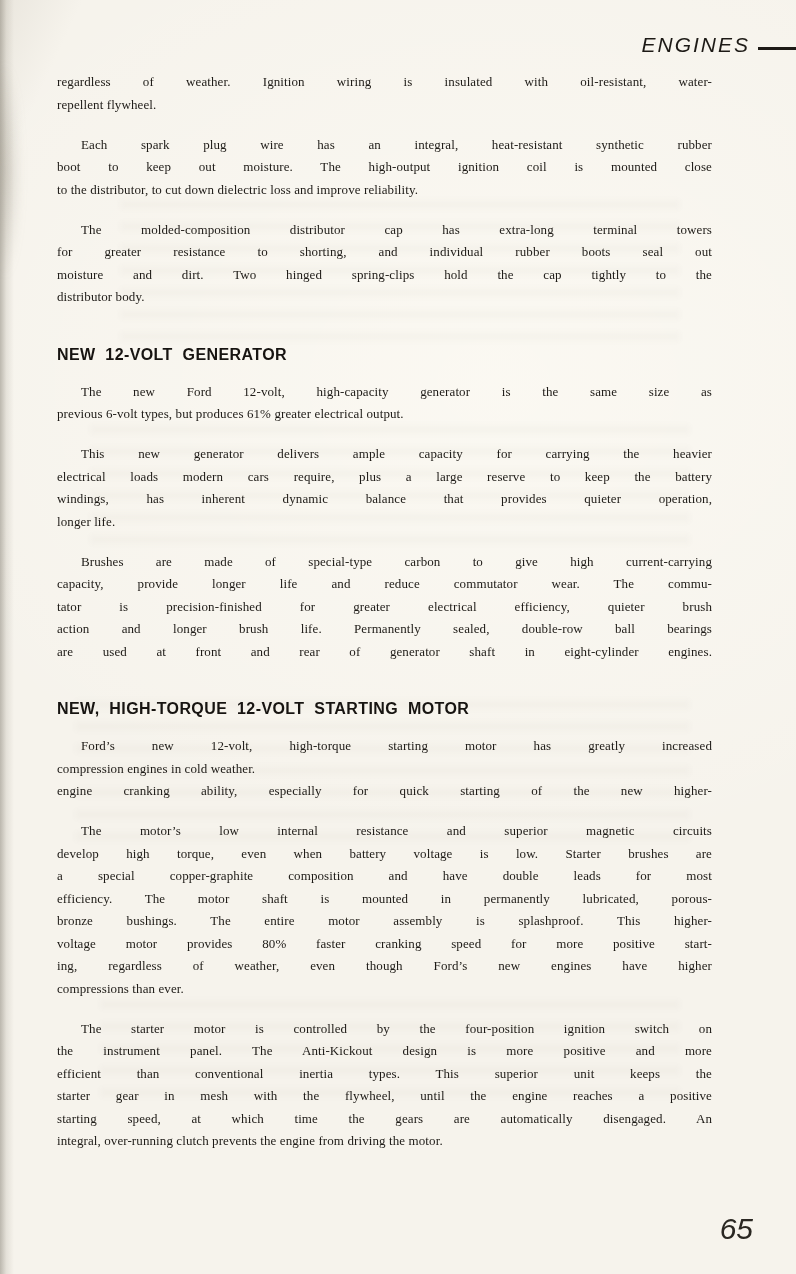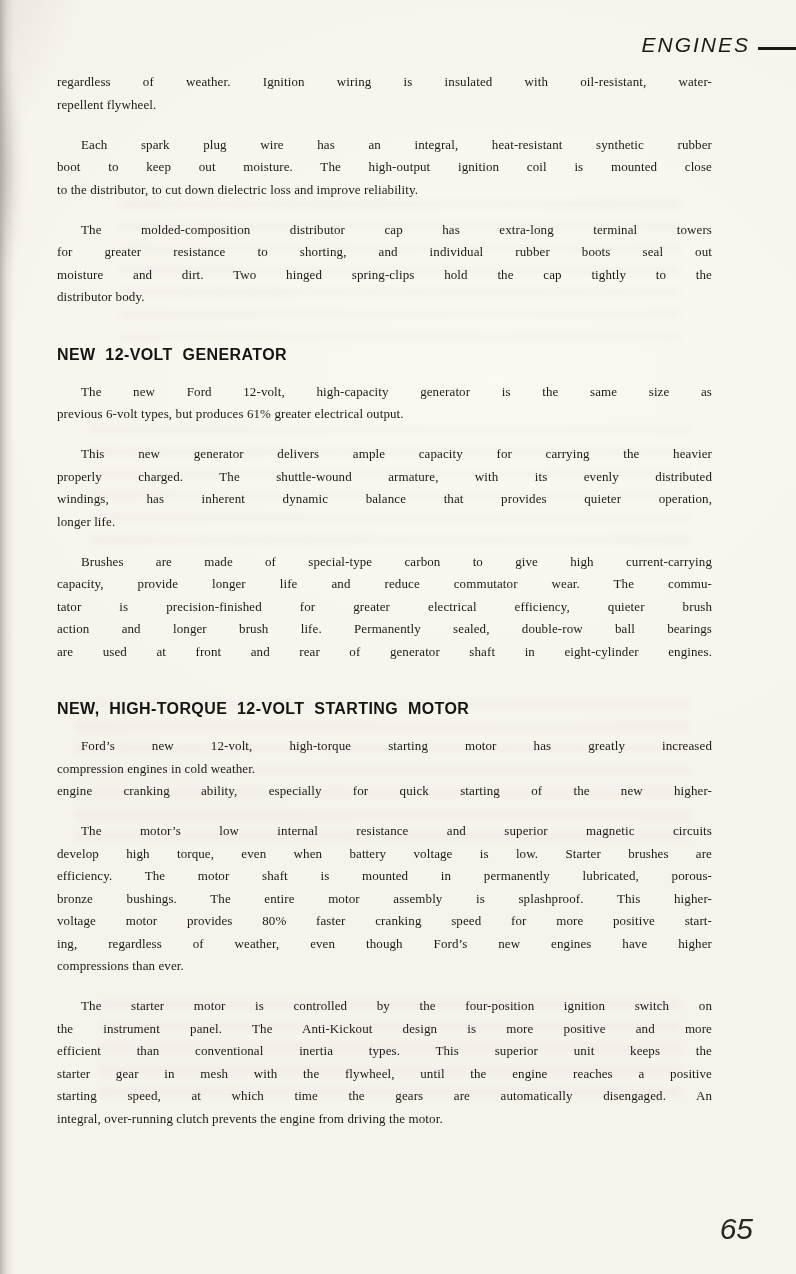--- a/index.html
+++ b/index.html
@@ -131,40 +131,41 @@
         <div class="line">moisture and dirt. Two hinged spring-clips hold the cap tightly to the</div>
         <div class="line last">distributor body.</div>
       </div>
       <div class="heading">NEW 12-VOLT GENERATOR</div>
       <div class="paragraph indent">
         <div class="line">The new Ford 12-volt, high-capacity generator is the same size as</div>
         <div class="line last">previous 6-volt types, but produces 61% greater electrical output.</div>
       </div>
       <div class="paragraph indent">
         <div class="line">This new generator delivers ample capacity for carrying the heavier</div>
-        <div class="line">properly charged. The shuttle-wound armature, with its evenly distributed</div>
+        <div class="line">electrical loads modern cars require, plus a large reserve to keep the battery</div>
         <div class="line">windings, has inherent dynamic balance that provides quieter operation,</div>
         <div class="line last">longer life.</div>
       </div>
       <div class="paragraph indent">
         <div class="line">Brushes are made of special-type carbon to give high current-carrying</div>
         <div class="line">capacity, provide longer life and reduce commutator wear. The commu-</div>
         <div class="line">tator is precision-finished for greater electrical efficiency, quieter brush</div>
         <div class="line">action and longer brush life. Permanently sealed, double-row ball bearings</div>
         <div class="line">are used at front and rear of generator shaft in eight-cylinder engines.</div>
       </div>
       <div class="heading">NEW, HIGH-TORQUE 12-VOLT STARTING MOTOR</div>
       <div class="paragraph indent">
         <div class="line">Ford’s new 12-volt, high-torque starting motor has greatly increased</div>
         <div class="line last">compression engines in cold weather.</div>
         <div class="line">engine cranking ability, especially for quick starting of the new higher-</div>
       </div>
       <div class="paragraph indent">
         <div class="line">The motor’s low internal resistance and superior magnetic circuits</div>
         <div class="line">develop high torque, even when battery voltage is low. Starter brushes are</div>
+        <div class="line">a special copper-graphite composition and have double leads for most</div>
         <div class="line">efficiency. The motor shaft is mounted in permanently lubricated, porous-</div>
         <div class="line">bronze bushings. The entire motor assembly is splashproof. This higher-</div>
         <div class="line">voltage motor provides 80% faster cranking speed for more positive start-</div>
         <div class="line">ing, regardless of weather, even though Ford’s new engines have higher</div>
         <div class="line last">compressions than ever.</div>
       </div>
       <div class="paragraph indent">
         <div class="line">The starter motor is controlled by the four-position ignition switch on</div>
         <div class="line">the instrument panel. The Anti-Kickout design is more positive and more</div>
         <div class="line">efficient than conventional inertia types. This superior unit keeps the</div>

